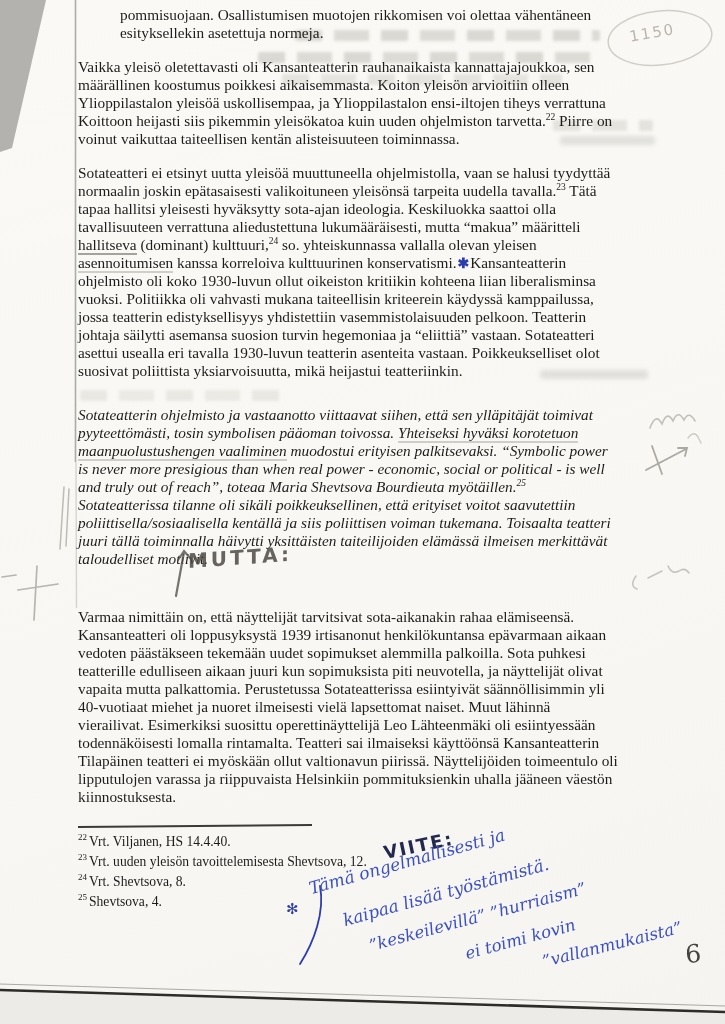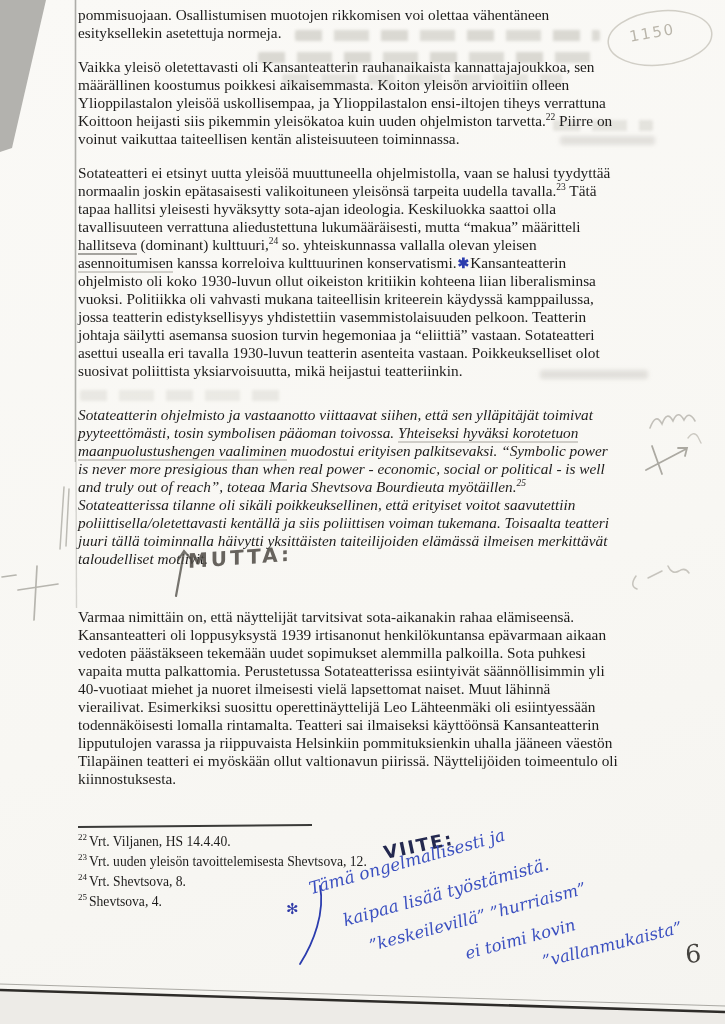--- a/index.html
+++ b/index.html
@@ -34,21 +34,21 @@
 <div class="page">
 
   <div class="ghost" style="left:295px; top:30px; width:305px;"></div>
   <div class="ghost" style="left:258px; top:52px; width:335px;"></div>
   <div class="ghost" style="left:282px; top:74px; width:280px; opacity:.3;"></div>
   <div class="ghost" style="left:553px; top:120px; width:100px; opacity:.3;"></div>
   <div class="ghost" style="left:80px; top:390px; width:210px; opacity:.22;"></div>
   <div class="smudge" style="left:540px; top:370px; width:108px; height:9px;"></div>
   <div class="smudge" style="left:560px; top:136px; width:95px; height:9px;"></div>
 
-  <div class="textblock" style="top:6px;">
+  <div class="textblock" style="top:6px;padding-left:42px;">
       <div class="line"><span>pommisuojaan. Osallistumisen muotojen rikkomisen voi olettaa vähentäneen</span></div>
       <div class="line"><span>esityksellekin asetettuja normeja.</span></div>
     </div>
   <div class="textblock" style="top:58px;">
       <div class="line"><span>Vaikka yleisö oletettavasti oli Kansanteatterin rauhanaikaista kannattajajoukkoa, sen</span></div>
       <div class="line"><span>määrällinen koostumus poikkesi aikaisemmasta. Koiton yleisön arvioitiin olleen</span></div>
       <div class="line"><span>Ylioppilastalon yleisöä uskollisempaa, ja Ylioppilastalon ensi-iltojen tiheys verrattuna</span></div>
       <div class="line"><span>Koittoon heijasti siis pikemmin yleisökatoa kuin uuden ohjelmiston tarvetta.</span><sup>22</sup><span> Piirre on</span></div>
       <div class="line"><span>voinut vaikuttaa taiteellisen kentän alisteisuuteen toiminnassa.</span></div>
     </div>
@@ -66,34 +66,35 @@
       <div class="line"><span>asettui usealla eri tavalla 1930-luvun teatterin asenteita vastaan. Poikkeukselliset olot</span></div>
       <div class="line"><span>suosivat poliittista yksiarvoisuutta, mikä heijastui teatteriinkin.</span></div>
     </div>
   <div class="textblock" style="top:406px;font-style:italic;">
       <div class="line"><span>Sotateatterin ohjelmisto ja vastaanotto viittaavat siihen, että sen ylläpitäjät toimivat</span></div>
       <div class="line"><span>pyyteettömästi, tosin symbolisen pääoman toivossa. </span><span class="ul2">Yhteiseksi hyväksi korotetuon</span></div>
       <div class="line"><span class="ul2">maanpuolustushengen vaaliminen</span><span> muodostui erityisen palkitsevaksi. “Symbolic power</span></div>
       <div class="line"><span>is never more presigious than when real power - economic, social or political - is well</span></div>
       <div class="line"><span>and truly out of reach”, toteaa Maria Shevtsova Bourdieuta myötäillen.</span><sup>25</sup></div>
       <div class="line"><span>Sotateatterissa tilanne oli sikäli poikkeuksellinen, että erityiset voitot saavutettiin</span></div>
-      <div class="line"><span>poliittisella/oletettavasti kentällä ja siis poliittisen voiman tukemana. Toisaalta teatteri</span></div>
+      <div class="line"><span>poliittisella/sosiaalisella kentällä ja siis poliittisen voiman tukemana. Toisaalta teatteri</span></div>
       <div class="line"><span>juuri tällä toiminnalla häivytti yksittäisten taiteilijoiden elämässä ilmeisen merkittävät</span></div>
       <div class="line"><span>taloudelliset motiivit.</span></div>
     </div>
   <div class="textblock" style="top:608px;">
       <div class="line"><span>Varmaa nimittäin on, että näyttelijät tarvitsivat sota-aikanakin rahaa elämiseensä.</span></div>
       <div class="line"><span>Kansanteatteri oli loppusyksystä 1939 irtisanonut henkilökuntansa epävarmaan aikaan</span></div>
       <div class="line"><span>vedoten päästäkseen tekemään uudet sopimukset alemmilla palkoilla. Sota puhkesi</span></div>
+      <div class="line"><span>teatterille edulliseen aikaan juuri kun sopimuksista piti neuvotella, ja näyttelijät olivat</span></div>
       <div class="line"><span>vapaita mutta palkattomia. Perustetussa Sotateatterissa esiintyivät säännöllisimmin yli</span></div>
       <div class="line"><span>40-vuotiaat miehet ja nuoret ilmeisesti vielä lapsettomat naiset. Muut lähinnä</span></div>
       <div class="line"><span>vierailivat. Esimerkiksi suosittu operettinäyttelijä Leo Lähteenmäki oli esiintyessään</span></div>
       <div class="line"><span>todennäköisesti lomalla rintamalta. Teatteri sai ilmaiseksi käyttöönsä Kansanteatterin</span></div>
+      <div class="line"><span>Tilapäinen teatteri ei myöskään ollut valtionavun piirissä. Näyttelijöiden toimeentulo oli</span></div>
       <div class="line"><span>lipputulojen varassa ja riippuvaista Helsinkiin pommituksienkin uhalla jääneen väestön</span></div>
-      <div class="line"><span>Tilapäinen teatteri ei myöskään ollut valtionavun piirissä. Näyttelijöiden toimeentulo oli</span></div>
       <div class="line"><span>kiinnostuksesta.</span></div>
     </div>
 
   <div class="fnblock" id="footnotes">
       <div class="fline"><sup>22</sup><span>Vrt. Viljanen, HS 14.4.40.</span></div>
       <div class="fline"><sup>23</sup><span>Vrt. uuden yleisön tavoittelemisesta Shevtsova, 12.</span></div>
       <div class="fline"><sup>24</sup><span>Vrt. Shevtsova, 8.</span></div>
       <div class="fline"><sup>25</sup><span>Shevtsova, 4.</span></div>
     </div>
 

